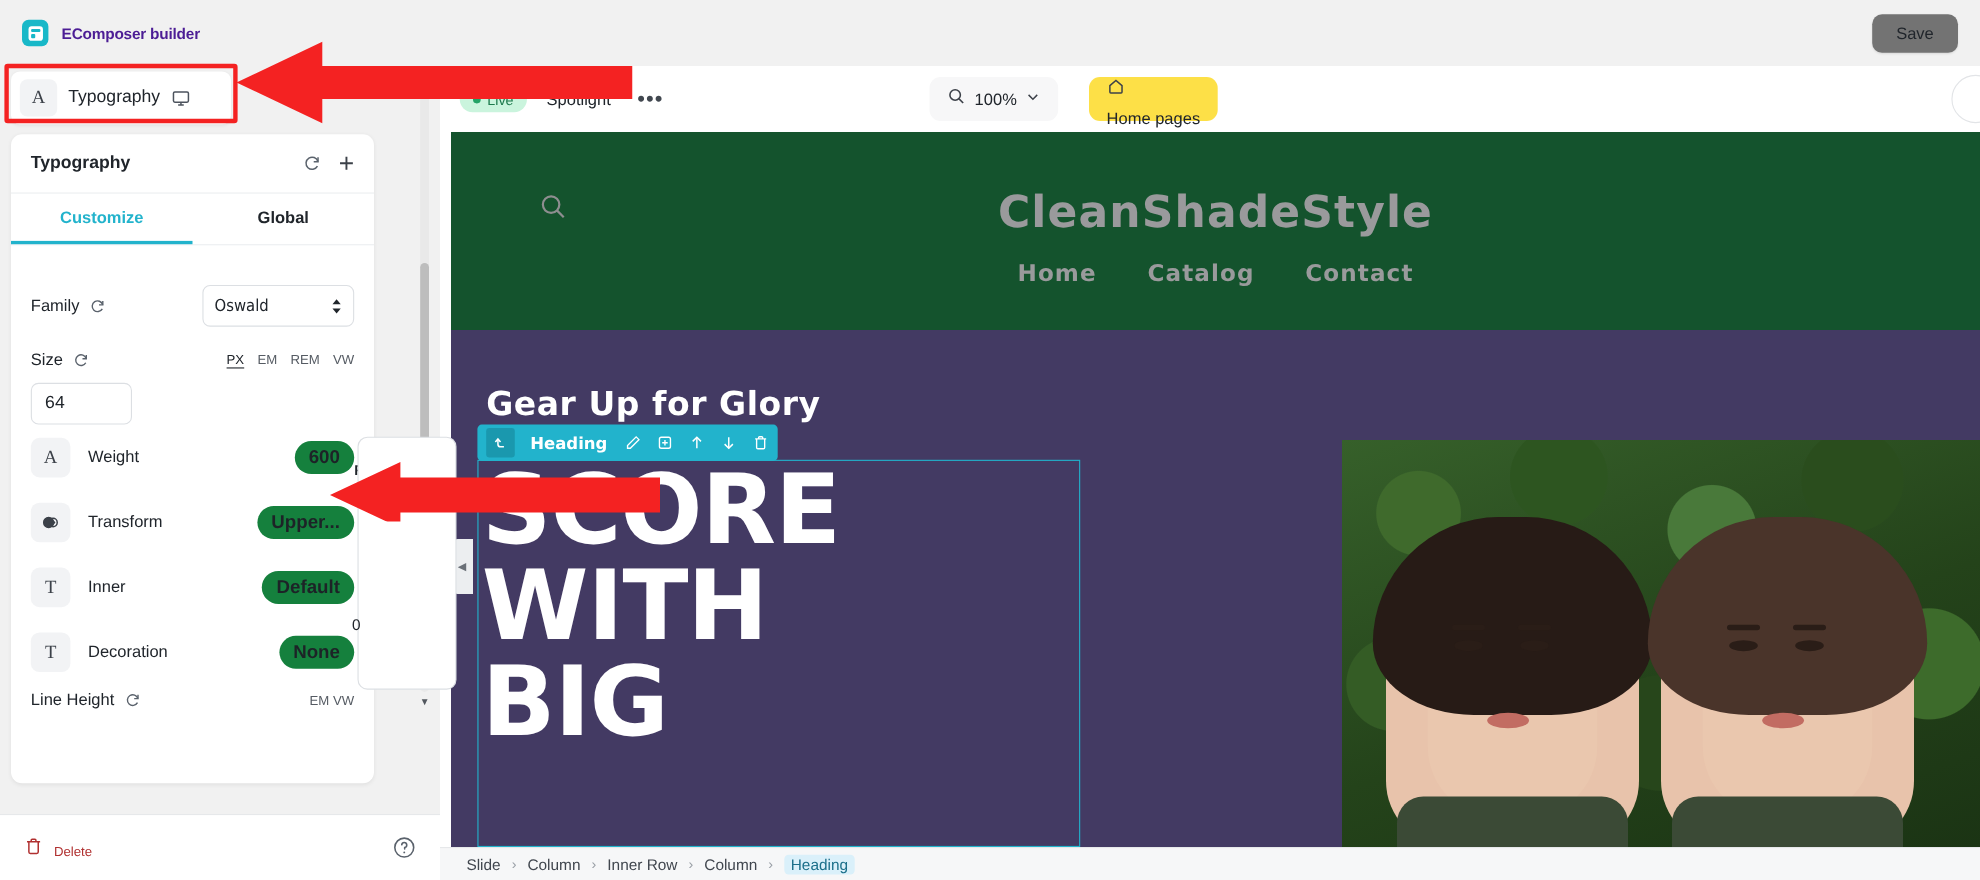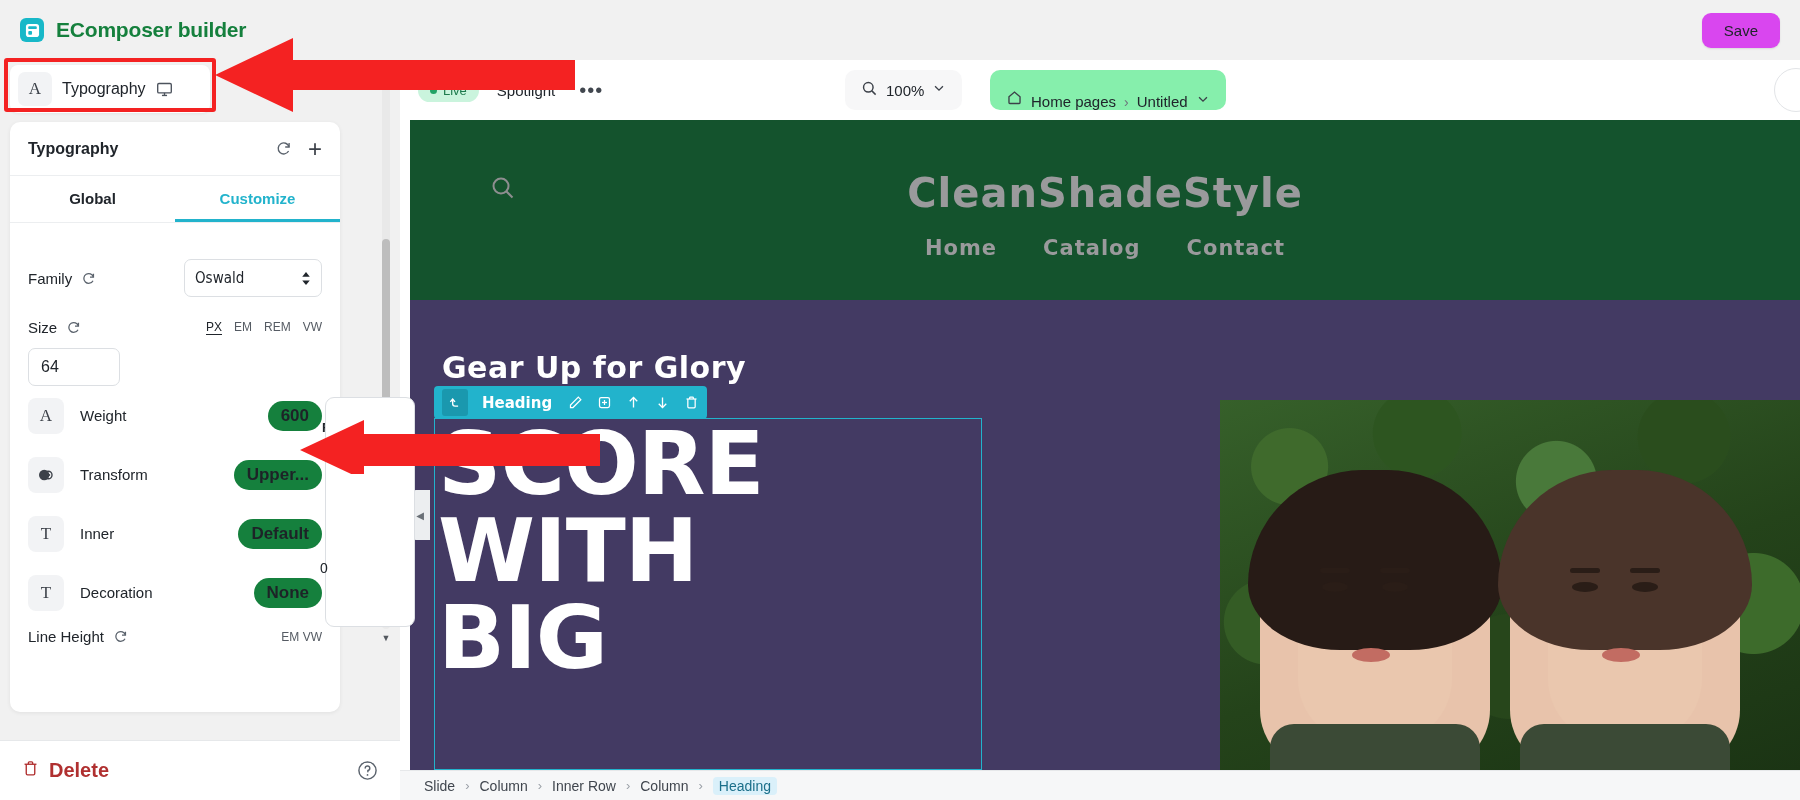--- a/index.html
+++ b/index.html
@@ -21,27 +21,27 @@
     z-index: 40;
   }
   .brand { display: flex; align-items: center; gap: 12px; }
   .brand-logo {
     width: 24px; height: 24px; border-radius: 6px;
     background: #18b8c8;
     display: flex; align-items: center; justify-content: center;
   }
   .brand-logo svg { display: block; }
   .brand-name {
-    font-size: 21px; font-weight: bold; color: #15803d;
+    font-size: 14px; font-weight: bold; color: #4c1d95;
     letter-spacing: -0.2px;
     text-align: center;
   }
   .appbar-right { margin-left: auto; display: flex; align-items: center; }
   .save-btn {
-    background: #d946ef; border: none;
+    background: #737373; border: none;
     border-radius: 9px;
     padding: 9px 22px;
     font-size: 15px; color: #20252b;
     font-family: "Liberation Sans", sans-serif;
     box-shadow: 0 1px 2px rgba(0,0,0,0.10);
     cursor: pointer;
   }
 
   
   .left-wrap {
@@ -222,21 +222,21 @@
     position: absolute; left: 0; bottom: 0;
     width: 400px; height: 60px;
     background: #ffffff;
     border-top: 1px solid #e6e8ea;
     display: flex; align-items: center;
     padding: 0 22px;
     z-index: 35;
   }
   .delete-btn {
     display: flex; align-items: flex-end; gap: 10px;
-    color: #b03030; font-size: 20px; cursor: pointer; font-weight: bold;
+    color: #b03030; font-size: 12px; cursor: pointer;
   }
   .help-btn { margin-left: auto; color: #5a626c; cursor: pointer; display: flex; }
 
   
   .canvas-area {
     position: absolute; top: 60px; left: 400px;
     width: 1400px; height: 740px;
     background: #ffffff;
   }
   .canvas-topbar {
@@ -262,24 +262,25 @@
     background: #f7f7f8; border-radius: 10px;
     display: flex; align-items: center; gap: 8px;
     padding: 0 16px;
     cursor: pointer;
   }
   .zoom-val { font-size: 15px; color: #20252b; }
 
   .crumb-pill {
     position: absolute; left: 590px; top: 10px;
     height: 40px;
-    background: #86efac; border-radius: 10px;
-    display: flex; align-items: flex-end; gap: 8px;
+    background: #fde047; border-radius: 10px;
+    display: flex; align-items: flex-start; gap: 8px;
     padding: 0 16px;
     cursor: pointer;
+    flex-direction: column;
   }
   .crumb-txt { font-size: 15px; color: #20252b; }
   .crumb-sep { font-size: 14px; color: #6d737b; }
 
   .right-partial {
     position: absolute; right: -18px; top: 8px;
     width: 44px; height: 44px;
     border: 1px solid #e2e4e7; border-radius: 50%;
     background: #ffffff;
   }
@@ -498,22 +499,22 @@
           <svg width="17" height="17" viewBox="0 0 20 20" fill="none" stroke="currentColor" stroke-width="1.6">
             <path d="M16.5 8A6.5 6.5 0 1 0 16 13"></path>
             <polyline points="16.6,3.6 16.6,8.2 12,8.2"></polyline>
           </svg>
         </span>
         <span class="ico-btn ico-plus">+</span>
       </span>
     </div>
 
     <div class="panel-tabs">
+      <div class="ptab active">Customize</div>
       <div class="ptab">Global</div>
-      <div class="ptab active">Customize</div>
     </div>
 
     <div class="panel-body">
 
       <div class="row-family">
         <span class="field-label">
           <span>Family</span>
           <span class="ico-btn">
             <svg width="15" height="15" viewBox="0 0 20 20" fill="none" stroke="currentColor" stroke-width="1.7">
               <path d="M16.5 8A6.5 6.5 0 1 0 16 13"></path>

